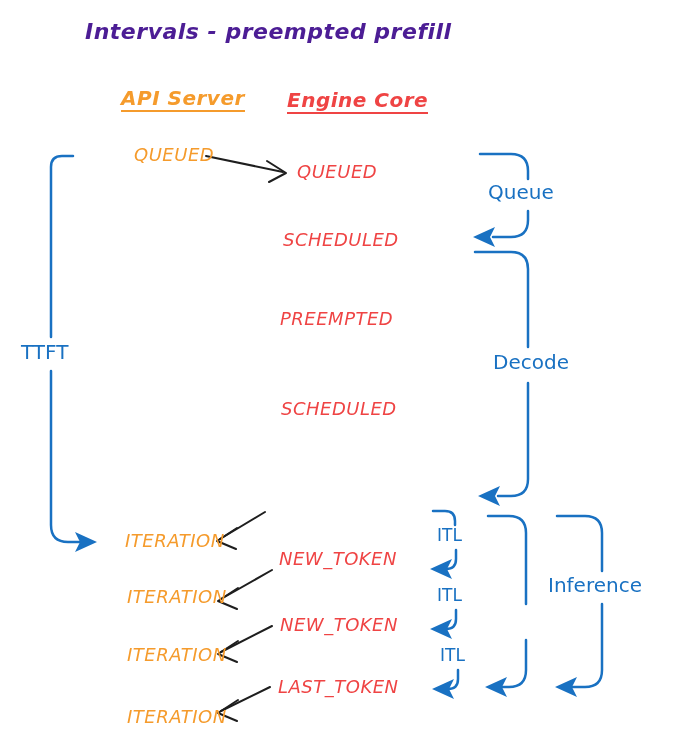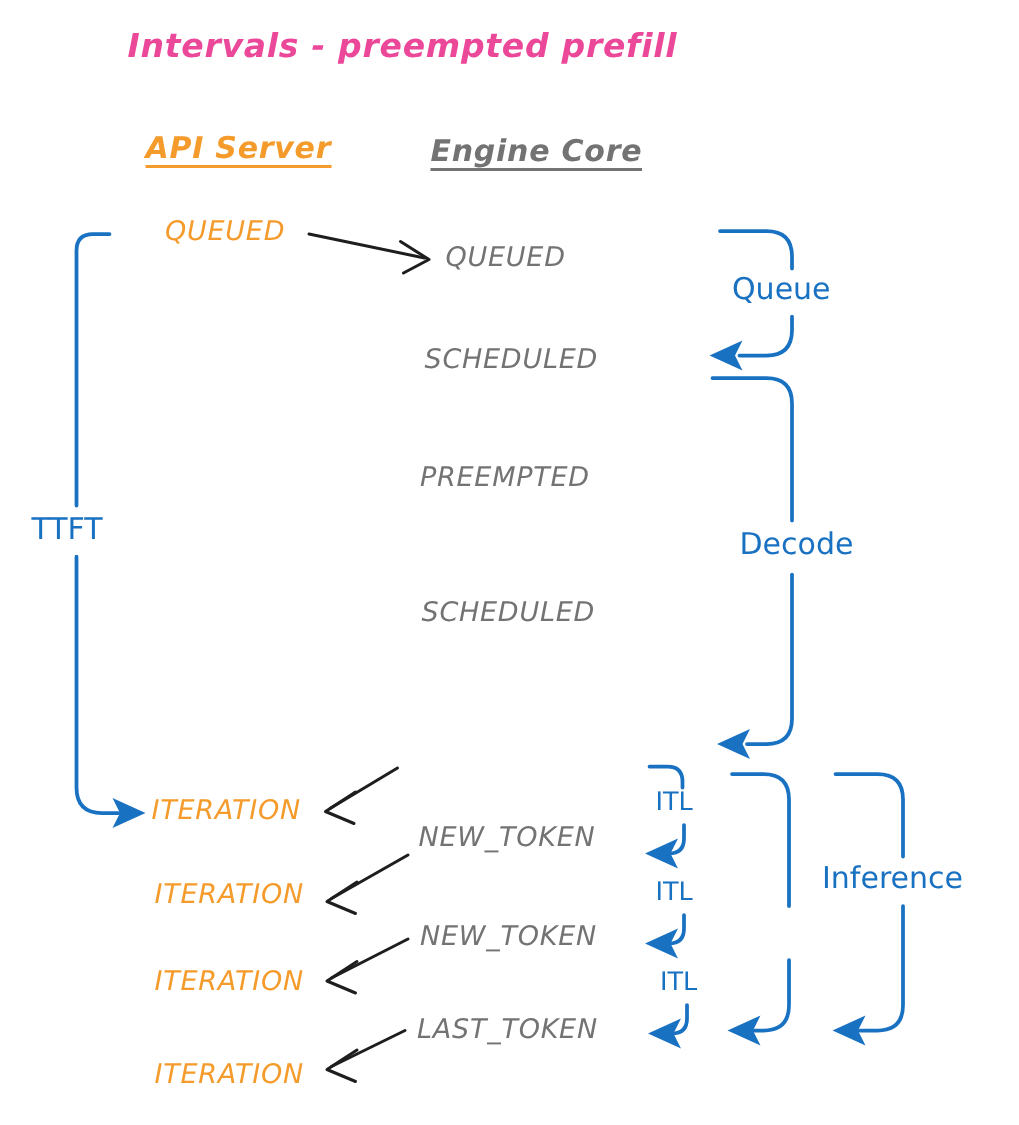--- a/index.html
+++ b/index.html
@@ -20,33 +20,33 @@
   .hand{
     font-style:italic;
     font-size:18px;
     letter-spacing:0.5px;
     font-weight:500;
   }
   .title{
     font-size:22px;
     font-weight:bold;
     font-style:italic;
-    color:#ec4899;
+    color:#4c1d95;
     letter-spacing:0.5px;
   }
   .hdr{
     font-size:20px;
     font-style:italic;
     font-weight:600;
     border-bottom:2px solid currentColor;
     padding-bottom:1px;
     letter-spacing:0.5px;
   }
-  .orange{color:#f59b2c;}
-  .red{color:#737373;}
+  .orange{color:#f59b2c;margin-left:24px;}
+  .red{color:#ef4444;}
   .blue{
     color:#1971c2;
     font-size:20px;
     font-style:normal;
     letter-spacing:0px;
   }
   .itl{font-size:17px;}
 </style>
 </head>
 <body>

